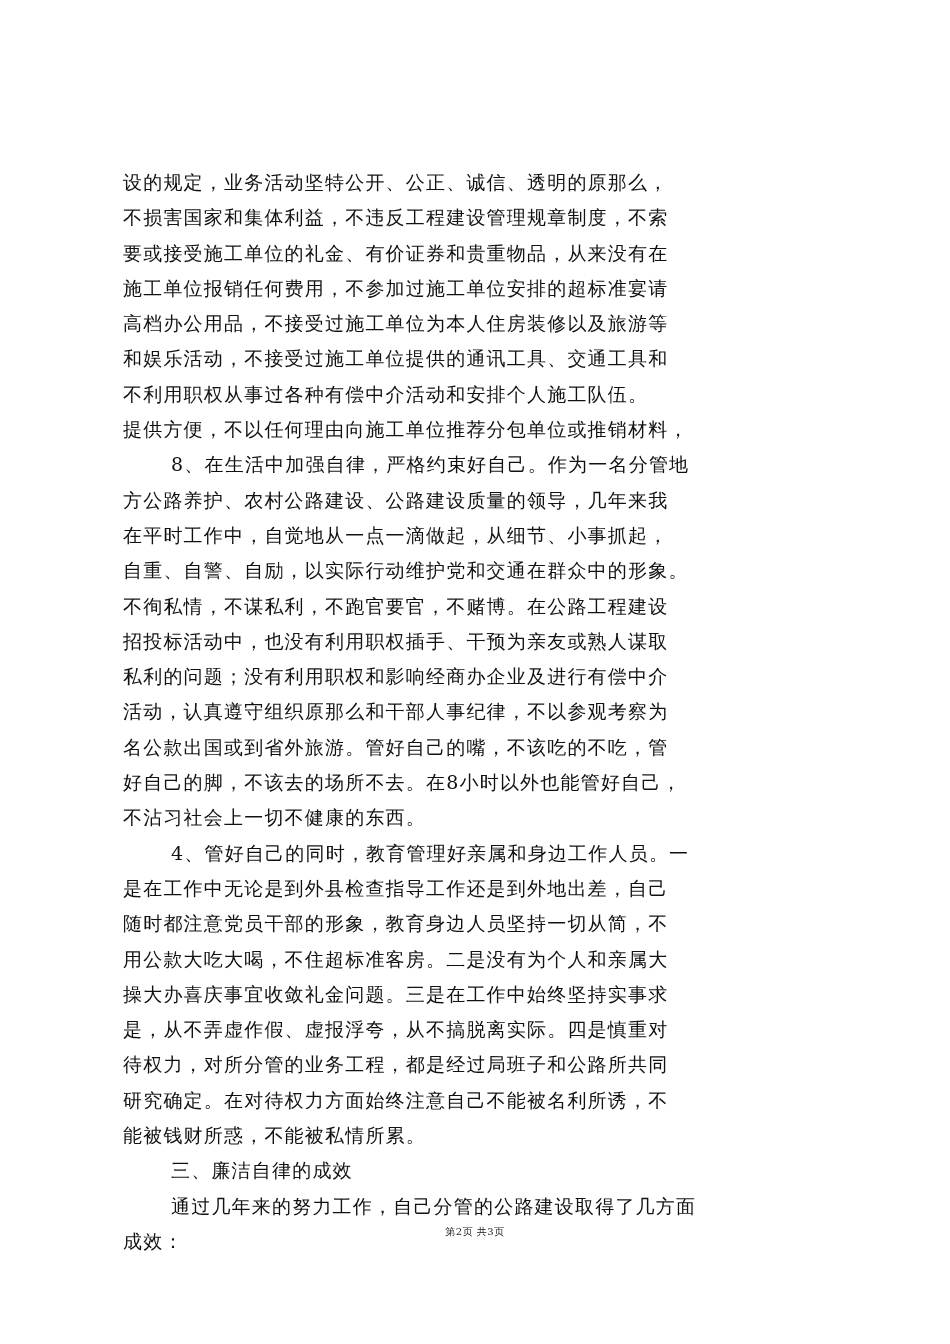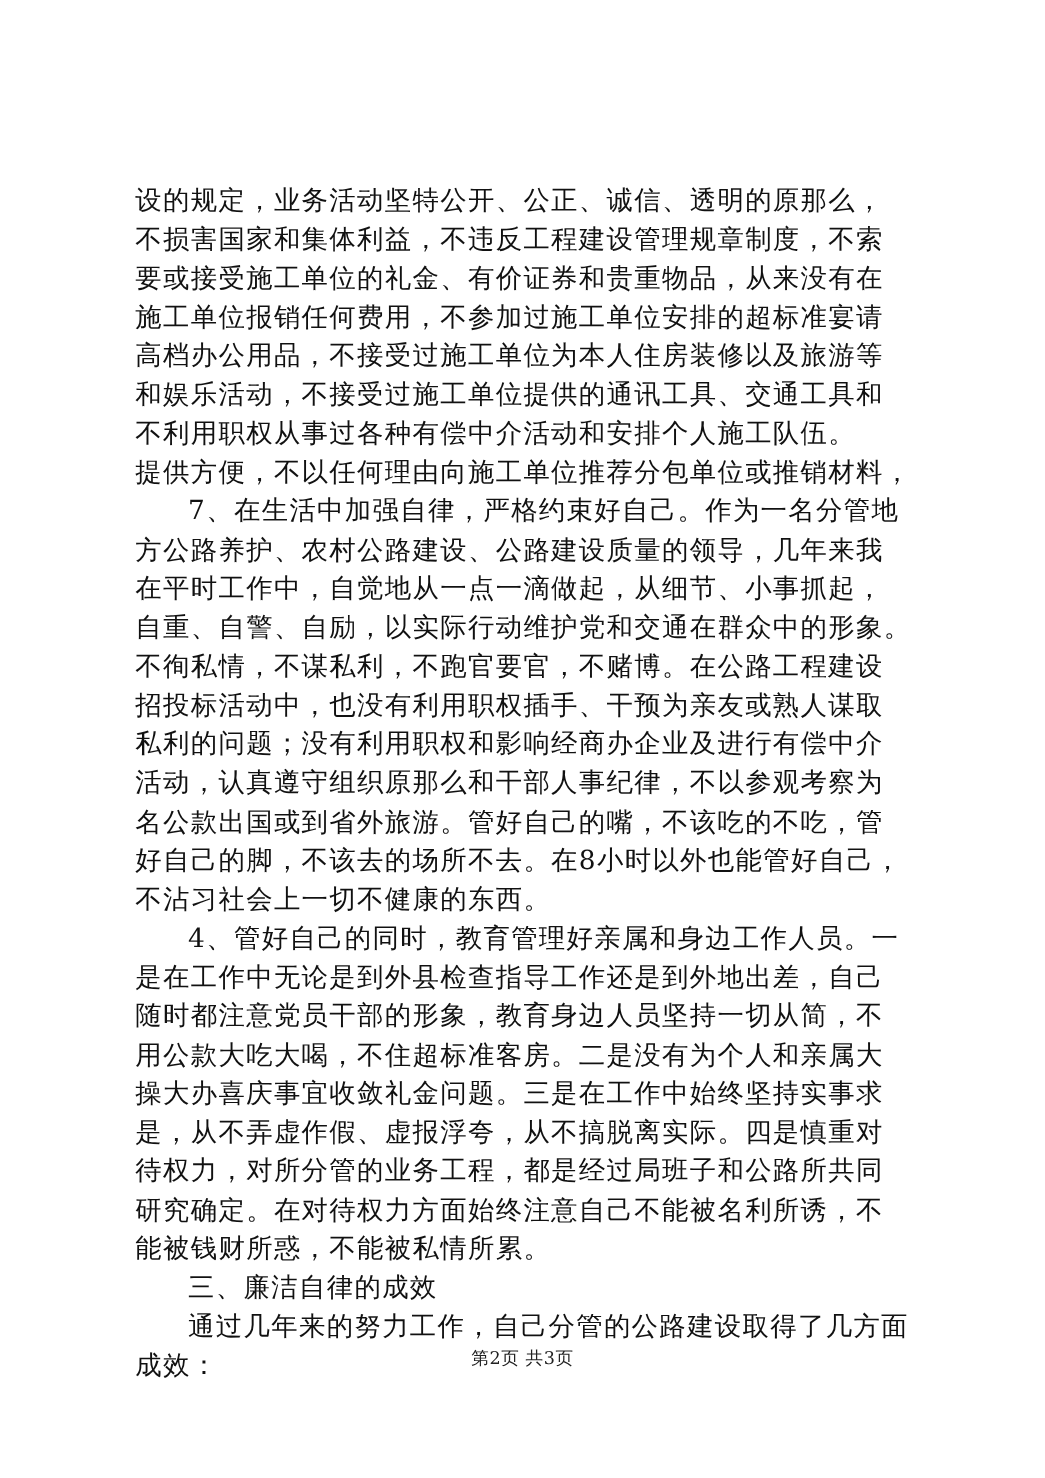--- a/index.html
+++ b/index.html
@@ -1,39 +1,39 @@
 <!DOCTYPE html>
 <html><head>
 <meta charset="utf-8">
 <style>
   html, body { margin: 0; padding: 0; background: #ffffff; }
   body { width: 950px; height: 1344px; position: relative; overflow: hidden;
          font-family: "DejaVu Serif", "Liberation Serif", serif; color: #111; }
   .page { position: absolute; left: 0; top: 0; width: 950px; height: 1344px; background: #fff; }
   .body-text { position: absolute; left: 123px; top: 165px; width: 710px; }
-  .line { height: 35.3px; line-height: 35.3px; font-size: 24px; white-space: nowrap;
+  .line { height: 35.3px; line-height: 35.3px; font-size: 19px; white-space: nowrap;
           letter-spacing: 1.2px; }
   .line.indent { padding-left: 48px; }
   .footer { position: absolute; left: 0; width: 950px; top: 1225px; text-align: center;
-            font-size: 16px; color: #222; letter-spacing: 0.5px; }
+            font-size: 10px; color: #222; letter-spacing: 0.5px; }
 </style>
 </head>
 <body>
 
 <div class="page">
   <div class="body-text">
     <div class="line">设的规定，业务活动坚特公开、公正、诚信、透明的原那么，</div>
     <div class="line">不损害国家和集体利益，不违反工程建设管理规章制度，不索</div>
     <div class="line">要或接受施工单位的礼金、有价证券和贵重物品，从来没有在</div>
     <div class="line">施工单位报销任何费用，不参加过施工单位安排的超标准宴请</div>
     <div class="line">高档办公用品，不接受过施工单位为本人住房装修以及旅游等</div>
     <div class="line">和娱乐活动，不接受过施工单位提供的通讯工具、交通工具和</div>
     <div class="line">不利用职权从事过各种有偿中介活动和安排个人施工队伍。</div>
     <div class="line">提供方便，不以任何理由向施工单位推荐分包单位或推销材料，</div>
-    <div class="line indent">7、在生活中加强自律，严格约束好自己。作为一名分管地</div>
+    <div class="line indent">8、在生活中加强自律，严格约束好自己。作为一名分管地</div>
     <div class="line">方公路养护、农村公路建设、公路建设质量的领导，几年来我</div>
     <div class="line">在平时工作中，自觉地从一点一滴做起，从细节、小事抓起，</div>
     <div class="line">自重、自警、自励，以实际行动维护党和交通在群众中的形象。</div>
     <div class="line">不徇私情，不谋私利，不跑官要官，不赌博。在公路工程建设</div>
     <div class="line">招投标活动中，也没有利用职权插手、干预为亲友或熟人谋取</div>
     <div class="line">私利的问题；没有利用职权和影响经商办企业及进行有偿中介</div>
     <div class="line">活动，认真遵守组织原那么和干部人事纪律，不以参观考察为</div>
     <div class="line">名公款出国或到省外旅游。管好自己的嘴，不该吃的不吃，管</div>
     <div class="line">好自己的脚，不该去的场所不去。在8小时以外也能管好自己，</div>
     <div class="line">不沾习社会上一切不健康的东西。</div>

